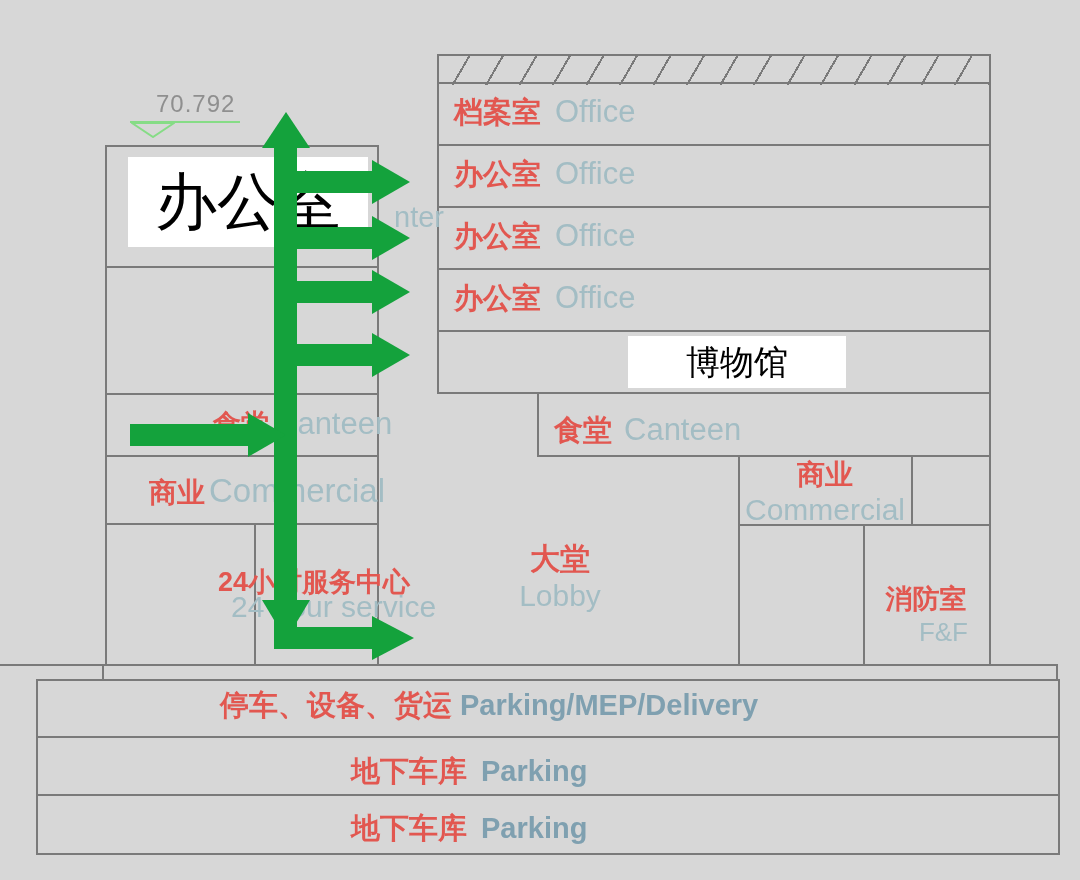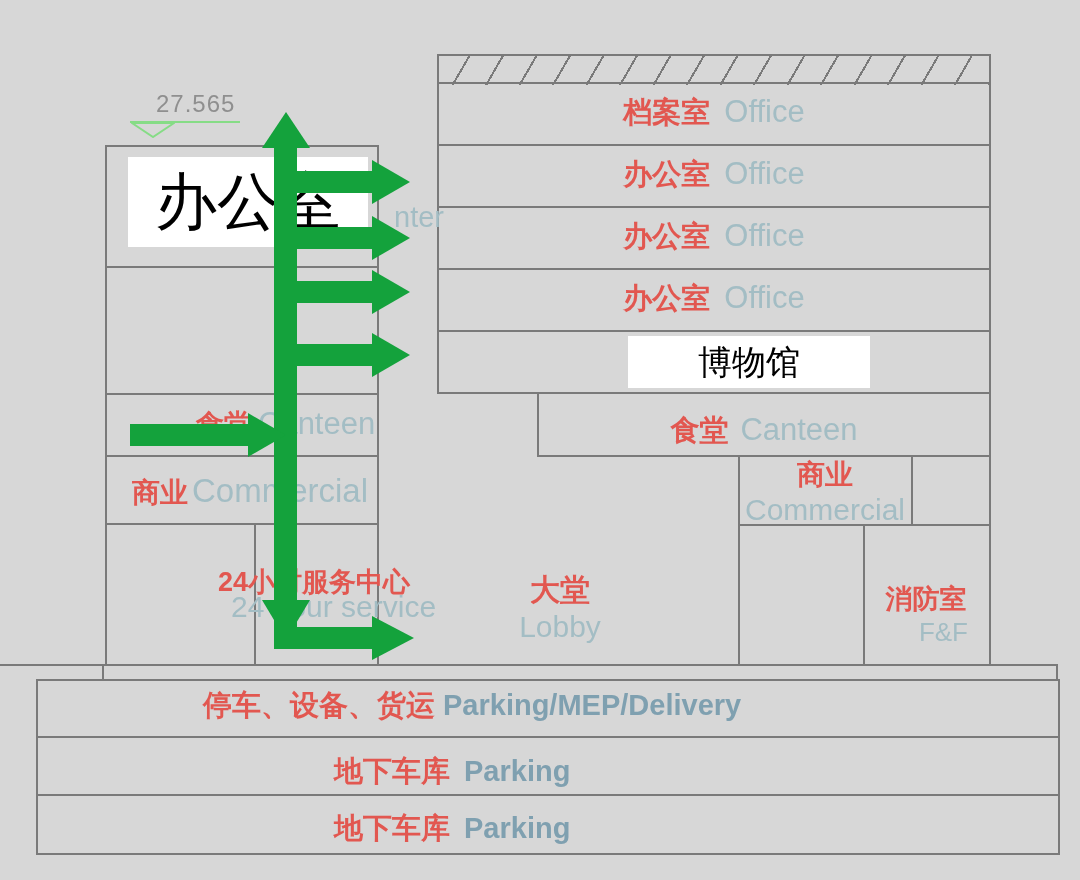--- a/index.html
+++ b/index.html
@@ -11,21 +11,21 @@
   #stage{
     position:relative;width:1080px;height:880px;background:var(--bg);
     overflow:hidden;font-family:"Liberation Sans", sans-serif;
   }
   .hl{position:absolute;height:2px;background:var(--line);z-index:1;}
   .vl{position:absolute;width:2px;background:var(--line);z-index:1;}
   .txt{position:absolute;white-space:nowrap;z-index:2;line-height:1;}
   .zh{color:var(--red);font-weight:bold;}
   .en{color:var(--blue);}
   .enb{color:var(--blue-bold);font-weight:bold;}
-  .rowlabel{position:absolute;display:flex;justify-content:center;align-items:baseline;z-index:2;line-height:1;white-space:nowrap;}
+  .rowlabel{position:absolute;display:flex;align-items:baseline;z-index:2;line-height:1;white-space:nowrap;padding-left:17px;}
   .collabel{position:absolute;display:flex;flex-direction:column;align-items:center;z-index:2;line-height:1;white-space:nowrap;}
   .whitebox{
     position:absolute;background:#ffffff;z-index:3;display:flex;
     align-items:center;justify-content:center;color:var(--ink);line-height:1;
   }
   .arrow-shaft{position:absolute;background:var(--green);z-index:4;}
   .tri{position:absolute;width:0;height:0;z-index:4;}
   #hatch{
     position:absolute;left:437px;top:54px;width:554px;height:29px;z-index:1;
     border-top:2px solid var(--line);
@@ -38,21 +38,21 @@
     align-items:center;justify-content:center;color:var(--ink);
     font-size:44px;line-height:1.22;font-weight:bold;z-index:5;
   }
   #elev-underline{position:absolute;left:130px;top:121px;width:110px;height:2px;background:var(--green-light);z-index:2;}
 </style>
 </head>
 <body>
 
 <div id="stage">
 
-  <div class="txt" style="left:156px;top:92px;font-size:24px;color:var(--grey-text);letter-spacing:1px;">27.565</div>
+  <div class="txt" style="left:156px;top:92px;font-size:24px;color:var(--grey-text);letter-spacing:1px;">70.792</div>
   <div id="elev-underline"></div>
   <svg style="position:absolute;left:131px;top:122px;z-index:2;" width="44" height="16">
     <polygon points="1,1 43,1 22,15" fill="none" stroke="#86dc86" stroke-width="2"></polygon>
   </svg>
 
   <div class="vl" style="left:105px;top:145px;height:521px;"></div>
   <div class="vl" style="left:377px;top:145px;height:521px;"></div>
   <div class="hl" style="left:105px;top:145px;width:274px;"></div>
   <div class="hl" style="left:105px;top:266px;width:274px;"></div>
   <div class="hl" style="left:105px;top:393px;width:274px;"></div>
@@ -100,21 +100,21 @@
     <span class="en" style="font-size:31px;margin-left:14px;">Office</span>
   </div>
   <div class="rowlabel" style="left:537px;top:414px;width:454px;">
     <span class="zh" style="font-size:29px;">食堂</span>
     <span class="en" style="font-size:31px;margin-left:12px;">Canteen</span>
   </div>
   <div class="collabel" style="left:738px;top:461px;width:174px;">
     <span class="zh" style="font-size:28px;">商业</span>
     <span class="en" style="font-size:30px;margin-top:6px;">Commercial</span>
   </div>
-  <div class="collabel" style="left:495px;top:575px;width:130px;">
+  <div class="collabel" style="left:495px;top:544px;width:130px;">
     <span class="zh" style="font-size:30px;">大堂</span>
     <span class="en" style="font-size:30px;margin-top:7px;">Lobby</span>
   </div>
   <div class="collabel" style="left:866px;top:586px;width:120px;">
     <span class="zh" style="font-size:27px;">消防室</span>
     <span class="en" style="font-size:26px;margin-top:6px;align-self:flex-end;margin-right:18px;">F&amp;F</span>
   </div>
 
   <div class="txt" style="left:394px;top:203px;font-size:29px;color:var(--blue);">nter</div>
   <div class="rowlabel" style="left:196px;top:408px;">
@@ -137,21 +137,21 @@
     <span class="enb" style="font-size:29px;margin-left:14px;">Parking</span>
   </div>
   <div class="rowlabel" style="left:334px;top:814px;">
     <span class="zh" style="font-size:29px;">地下车库</span>
     <span class="enb" style="font-size:29px;margin-left:14px;">Parking</span>
   </div>
 
   <div class="whitebox" style="left:128px;top:157px;width:240px;height:90px;font-size:62px;">
     <span>办公室</span>
   </div>
-  <div class="whitebox" style="left:628px;top:336px;width:242px;height:52px;font-size:34px;">
+  <div class="whitebox" style="left:628px;top:336px;width:218px;height:52px;font-size:34px;">
     <span>博物馆</span>
   </div>
 
 
   <div class="arrow-shaft" style="left:274px;top:140px;width:23px;height:490px;"></div>
   <div class="tri" style="left:262px;top:112px;border-left:24px solid transparent;border-right:24px solid transparent;border-bottom:36px solid var(--green);"></div>
   <div class="tri" style="left:262px;top:600px;border-left:24px solid transparent;border-right:24px solid transparent;border-top:40px solid var(--green);"></div>
 
   <div class="arrow-shaft" style="left:286px;top:171px;width:86px;height:22px;"></div>
   <div class="tri" style="left:372px;top:160px;border-top:22px solid transparent;border-bottom:22px solid transparent;border-left:38px solid var(--green);"></div>

